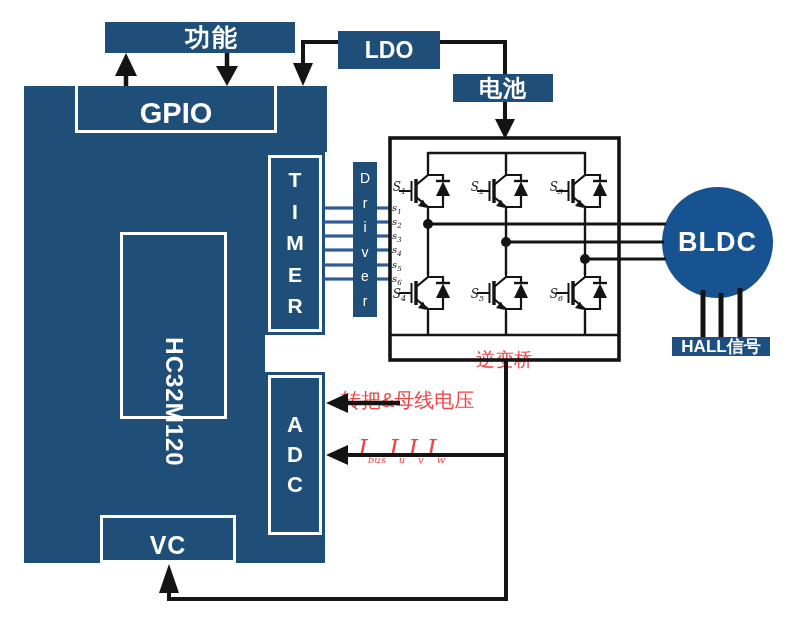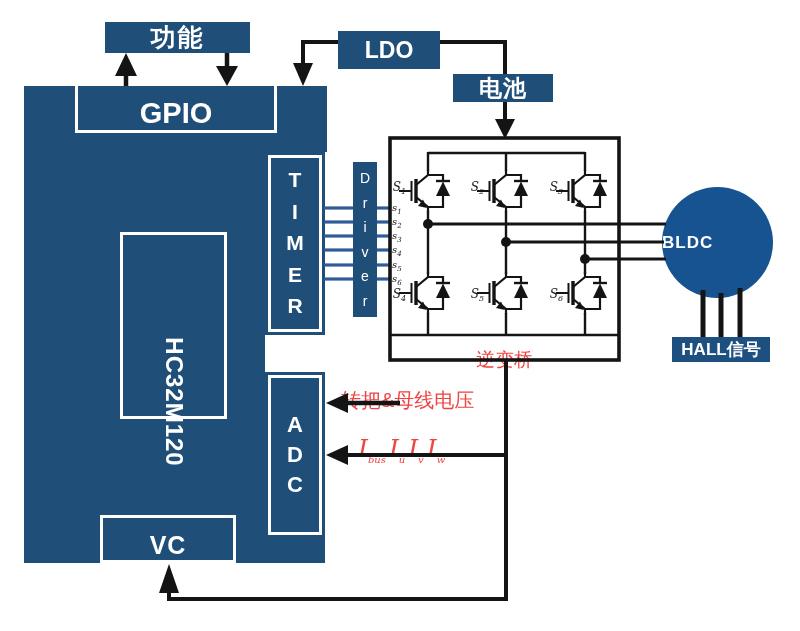--- a/index.html
+++ b/index.html
@@ -7,22 +7,22 @@
   #canvas{position:relative;width:800px;height:631px;background:#fff;overflow:hidden;}
   .blk{position:absolute;background:#1F4E79;}
   .wbox{position:absolute;border:3px solid #ffffff;background:transparent;
         display:flex;align-items:flex-end;justify-content:center;color:#fff;}
   .bluebox{position:absolute;background:#1F4E79;display:flex;align-items:center;
            justify-content:center;color:#fff;}
   .vstack{position:absolute;display:flex;flex-direction:column;align-items:center;
           justify-content:space-between;color:#fff;}
   .blabel{position:absolute;color:#ef4444;margin-top:10px;}
   #motor{position:absolute;left:662px;top:187px;width:111px;height:111px;border-radius:50%;
-         background:#175390;display:flex;align-items:center;justify-content:flex-start;
-         color:#fff;font-size:17px;font-weight:600;letter-spacing:1px;}
+         background:#175390;display:flex;align-items:center;justify-content:center;
+         color:#fff;font-size:27px;font-weight:600;letter-spacing:1px;}
   #overlay{position:absolute;left:0;top:0;pointer-events:none;}
   .cur-item{display:inline-block;margin-right:3px;font-style:italic;
             font-family:"DejaVu Serif", serif;}
   .cur-item sub{font-size:10px;font-style:italic;}
   .svgtext{font-family:"DejaVu Serif", serif;font-style:italic;fill:#161616;}
 </style>
 </head>
 <body>
 
 <div id="canvas">
@@ -54,21 +54,21 @@
     <span>R</span>
   </div>
 
   <div style="position:absolute;left:268px;top:375px;width:48px;height:154px;border:3px solid #fff;"></div>
   <div class="vstack" style="left:268px;top:412px;width:54px;height:86px;font-size:22px;font-weight:600;">
     <span>A</span>
     <span>D</span>
     <span>C</span>
   </div>
 
-  <div class="bluebox" style="left:105px;top:22px;width:145px;height:31px;font-size:25px;font-weight:700;letter-spacing:2px;">
+  <div class="bluebox" style="left:105px;top:22px;width:166px;height:31px;font-size:25px;font-weight:700;letter-spacing:2px;padding-left:24px;">
     <span>功能</span>
   </div>
 
   <div class="bluebox" style="left:338px;top:31px;width:102px;height:38px;font-size:23px;font-weight:700;">
     <span>LDO</span>
   </div>
 
   <div class="bluebox" style="left:453px;top:74px;width:100px;height:28px;font-size:23px;font-weight:700;letter-spacing:1px;">
     <span>电池</span>
   </div>
@@ -78,21 +78,21 @@
     <span>r</span>
     <span>i</span>
     <span>v</span>
     <span>e</span>
     <span>r</span>
   </div>
 
   <div id="motor">
     <span>BLDC</span>
   </div>
-  <div class="bluebox" style="left:672px;top:337px;width:98px;height:25px;background:#1D4F80;font-size:17px;font-weight:600;">
+  <div class="bluebox" style="left:672px;top:337px;width:98px;height:19px;background:#1D4F80;font-size:17px;font-weight:600;">
     <span>HALL信号</span>
   </div>
 
   <div class="blabel" style="left:390px;top:337px;width:229px;text-align:center;font-size:19px;">逆变桥</div>
 
   <div class="blabel" style="left:341px;top:377px;font-size:20px;">转把&amp;母线电压</div>
 
   <div class="blabel" style="left:358px;top:424px;font-size:25px;">
     <span class="cur-item"><span>I</span><sub>bus</sub></span><span class="cur-item"><span>I</span><sub>u</sub></span><span class="cur-item"><span>I</span><sub>v</sub></span><span class="cur-item"><span>I</span><sub>w</sub></span>
   </div>

